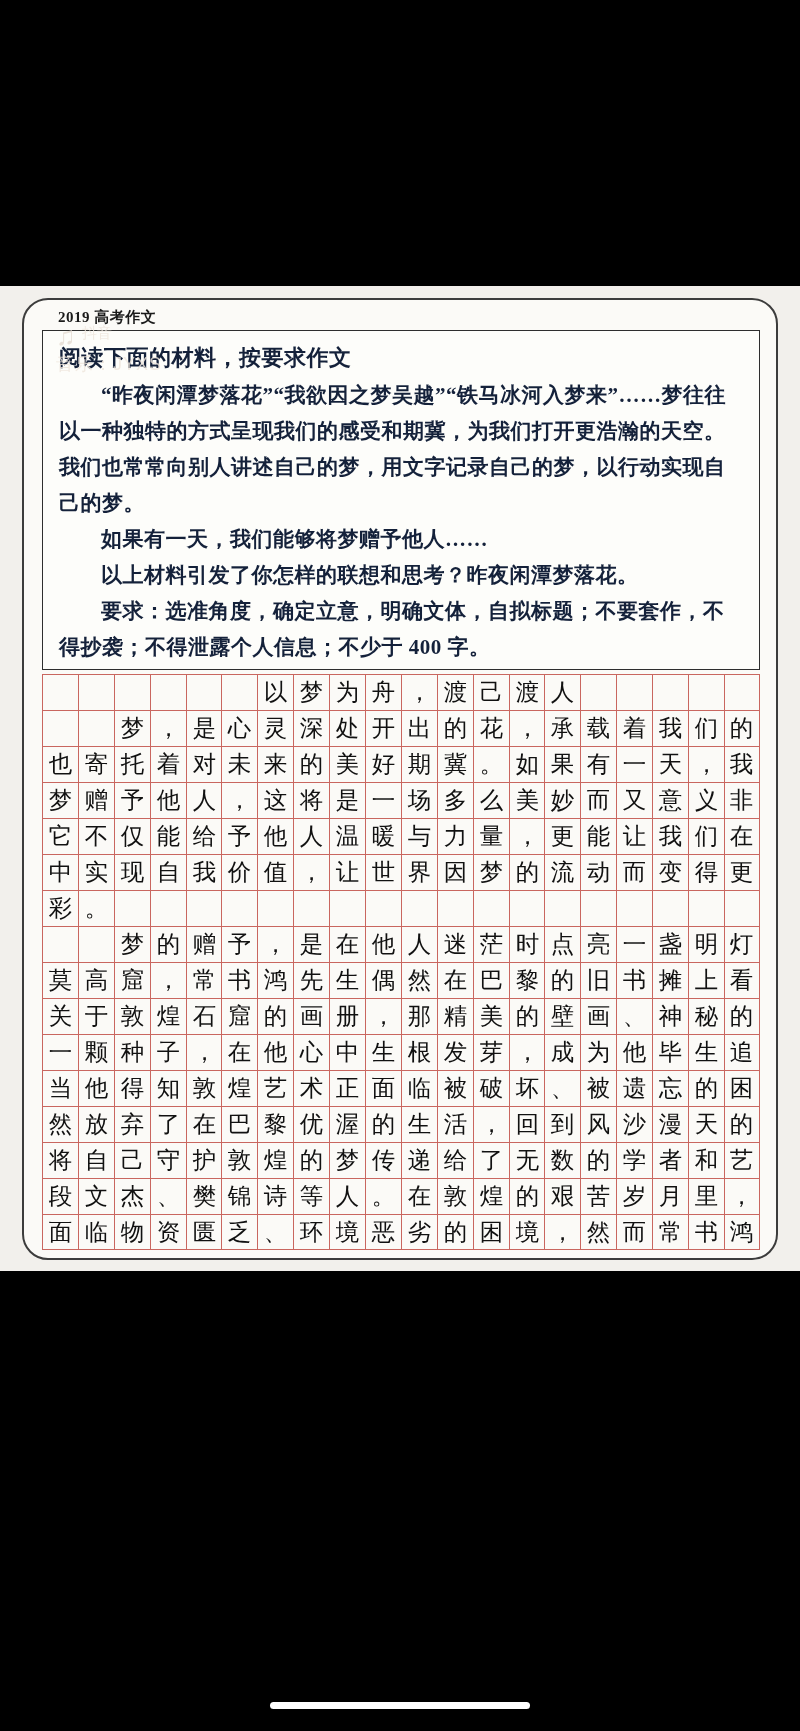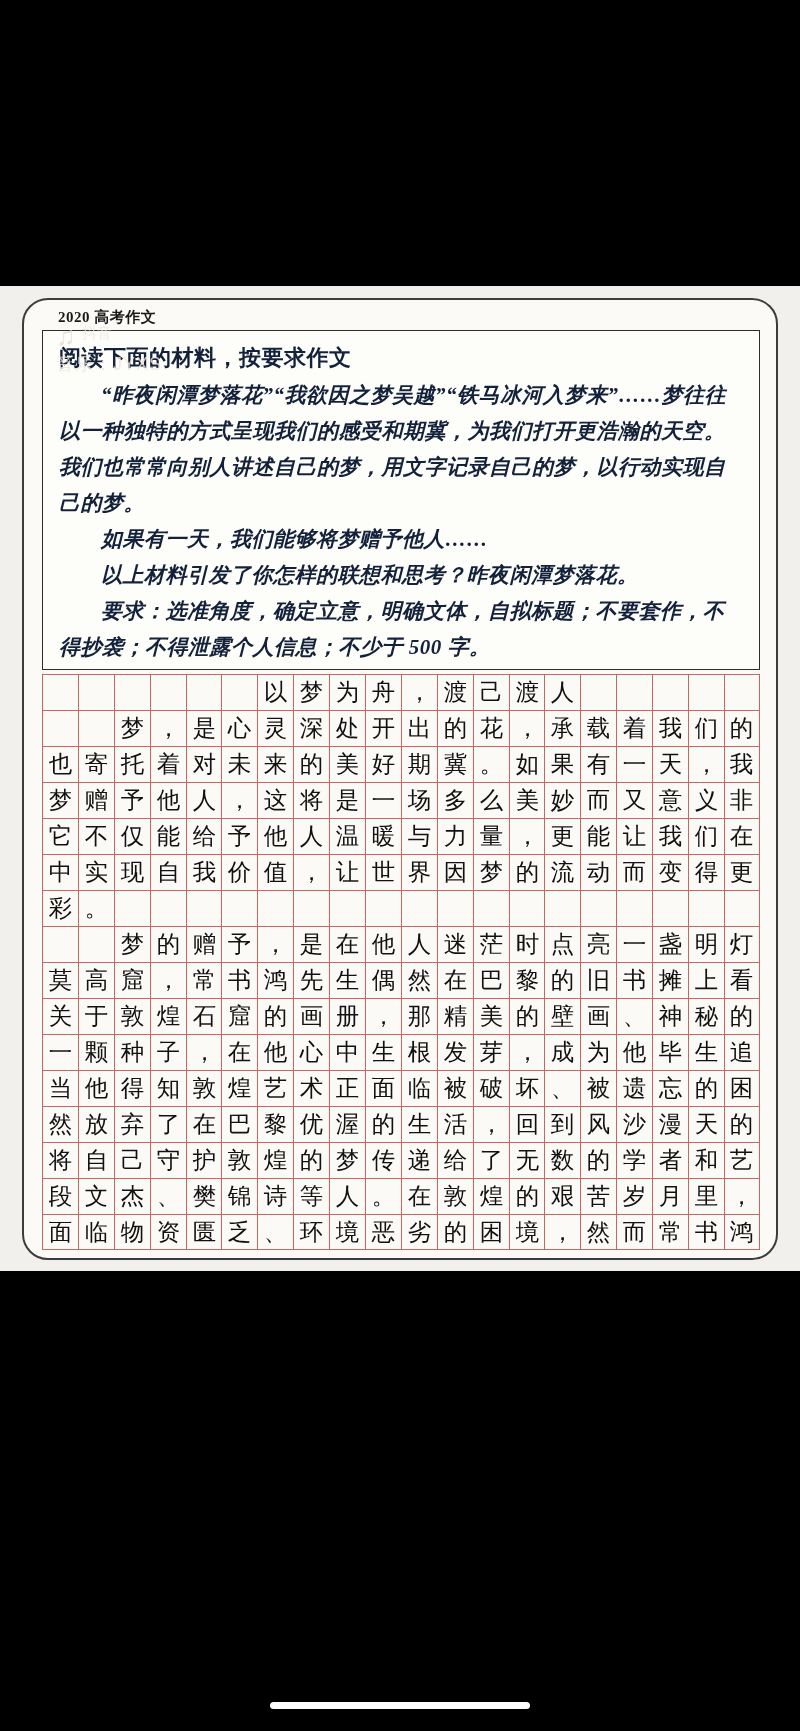--- a/index.html
+++ b/index.html
@@ -79,21 +79,20 @@
     font-weight: bold;
     letter-spacing: 0.5px;
   }
   .prompt-title {
     font-size: 22px;
     line-height: 34px;
     margin-bottom: 2px;
   }
   .indent {
     text-indent: 2em;
-    font-style: italic;
   }
 
   
   .grid-area {
     position: absolute;
     left: 18px;
     top: 374px;
     width: 718px;
     height: 580px;
   }
@@ -179,28 +178,28 @@
 </style>
 </head>
 <body>
 
 <div class="screen">
 
   <div class="photo">
 
     <div class="paper">
 
-      <div class="paper-header">2020 高考作文</div>
+      <div class="paper-header">2019 高考作文</div>
 
       <div class="prompt-box">
         <div class="prompt-line prompt-title">阅读下面的材料，按要求作文</div>
         <div class="prompt-line indent">“昨夜闲潭梦落花”“我欲因之梦吴越”“铁马冰河入梦来”……梦往往以一种独特的方式呈现我们的感受和期冀，为我们打开更浩瀚的天空。我们也常常向别人讲述自己的梦，用文字记录自己的梦，以行动实现自己的梦。</div>
         <div class="prompt-line indent">如果有一天，我们能够将梦赠予他人……</div>
         <div class="prompt-line indent">以上材料引发了你怎样的联想和思考？昨夜闲潭梦落花。</div>
-        <div class="prompt-line indent">要求：选准角度，确定立意，明确文体，自拟标题；不要套作，不得抄袭；不得泄露个人信息；不少于 500 字。</div>
+        <div class="prompt-line indent">要求：选准角度，确定立意，明确文体，自拟标题；不要套作，不得抄袭；不得泄露个人信息；不少于 400 字。</div>
       </div>
 
       <div class="grid-area">
           <div class="grid-row">
             <div class="cell"></div>
             <div class="cell"></div>
             <div class="cell"></div>
             <div class="cell"></div>
             <div class="cell"></div>
             <div class="cell"></div>

